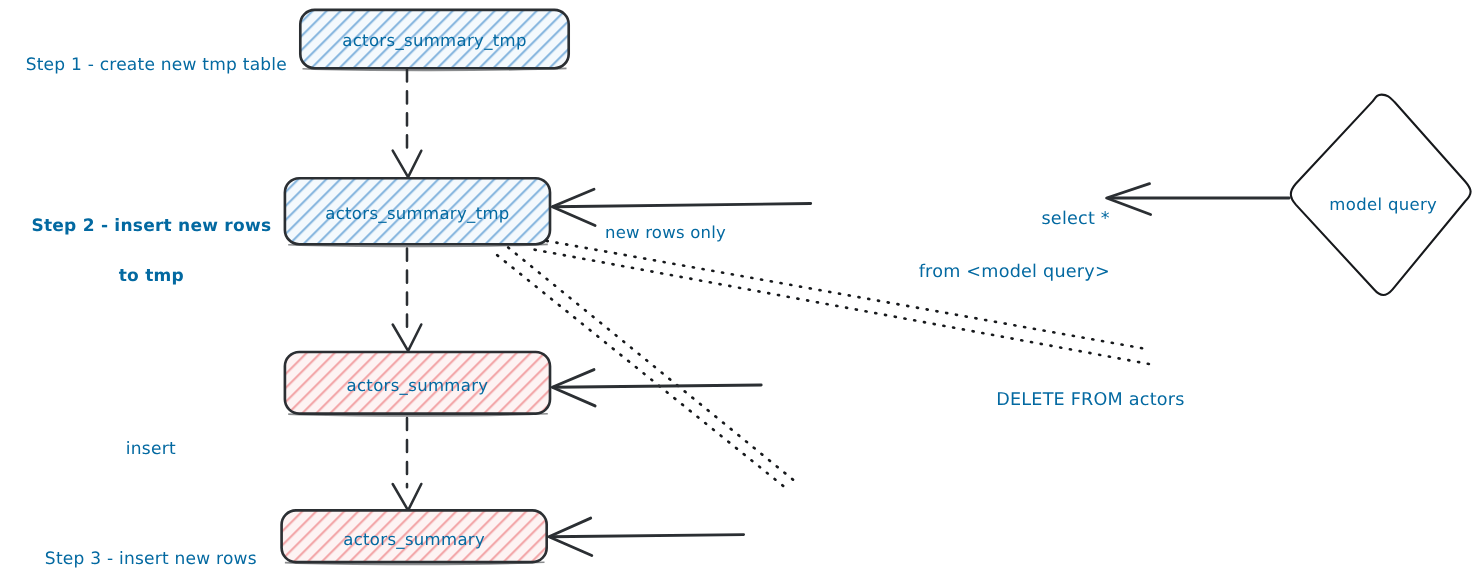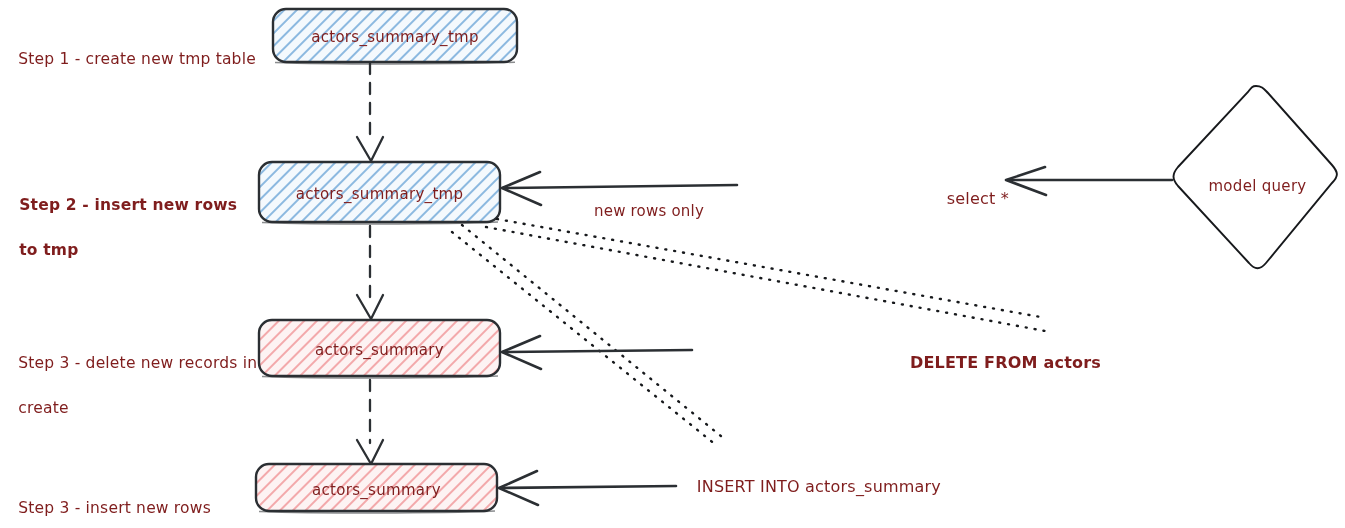--- a/index.html
+++ b/index.html
@@ -6,26 +6,26 @@
   body{
     width:1345px;height:528px;position:relative;overflow:hidden;
     font-family:"DejaVu Sans", sans-serif;
     color:#16191d;
   }
   #canvas{position:absolute;inset:0;width:1345px;height:528px;}
   .lbl{
     position:absolute;
     font-family:"DejaVu Sans", sans-serif;
     font-size:15.5px;
-    color:#7f1d1d;
+    color:#0369a1;
     white-space:pre;
     line-height:1.45;
     letter-spacing:.2px;
   }
-  .step-label{text-align:left;}
+  .step-label{text-align:center;}
   .node-label{
     text-align:center;font-size:15px;letter-spacing:.3px;
   }
   .sql{
     text-align:right;font-size:16px;letter-spacing:.2px;line-height:1.5;
   }
   .edge-label{font-size:15px;}
 </style>
 </head>
 <body>
@@ -117,46 +117,46 @@
 <div class="lbl step-label" style="left:8px;top:26px;width:258px;">
   <span>Step 1 - create new tmp table</span>
 </div>
 
 <div class="lbl step-label" style="left:8px;top:172px;width:248px;font-weight:bold;">
   <span>Step 2 - insert new rows</span><br>
   <span>to tmp</span>
 </div>
 
 <div class="lbl step-label" style="left:8px;top:330px;width:248px;">
-  <span>Step 3 - delete new records in</span><br>
-  <span>create</span>
+  <br>
+  <span>insert</span>
 </div>
 
 <div class="lbl step-label" style="left:8px;top:475px;width:248px;">
   <span>Step 3 - insert new rows</span><br>
   
 </div>
 
 <div class="lbl node-label" style="left:273px;top:27px;width:244px;">actors_summary_tmp</div>
 
 <div class="lbl node-label" style="left:259px;top:184px;width:241px;">actors_summary_tmp</div>
 
 <div class="lbl node-label" style="left:259px;top:340px;width:241px;">actors_summary</div>
 
 <div class="lbl node-label" style="left:256px;top:480px;width:241px;">actors_summary</div>
 
 <div class="lbl node-label" style="left:1195px;top:176px;width:125px;">model query</div>
 
-<div class="lbl edge-label" style="left:550px;top:201px;margin-left:44px;">new rows only</div>
+<div class="lbl edge-label" style="left:550px;top:201px;">new rows only</div>
 
 <div class="lbl sql" style="left:733px;top:163px;width:276px;">
   <span>select *</span><br>
-  <br>
+  <span>from &lt;model query&gt;</span><br>
 </div>
 
-<div class="lbl sql" style="left:686px;top:327px;width:415px;font-weight:bold;">
+<div class="lbl sql" style="left:662px;top:327px;width:415px;">
   <span>DELETE FROM actors</span><br>
 </div>
 
 <div class="lbl sql" style="left:683px;top:451px;width:258px;">
-  <span>INSERT INTO actors_summary</span><br>
+  <br>
   <span>SELECT * FROM actors_tmp</span>
 </div>
 
 </body></html>

